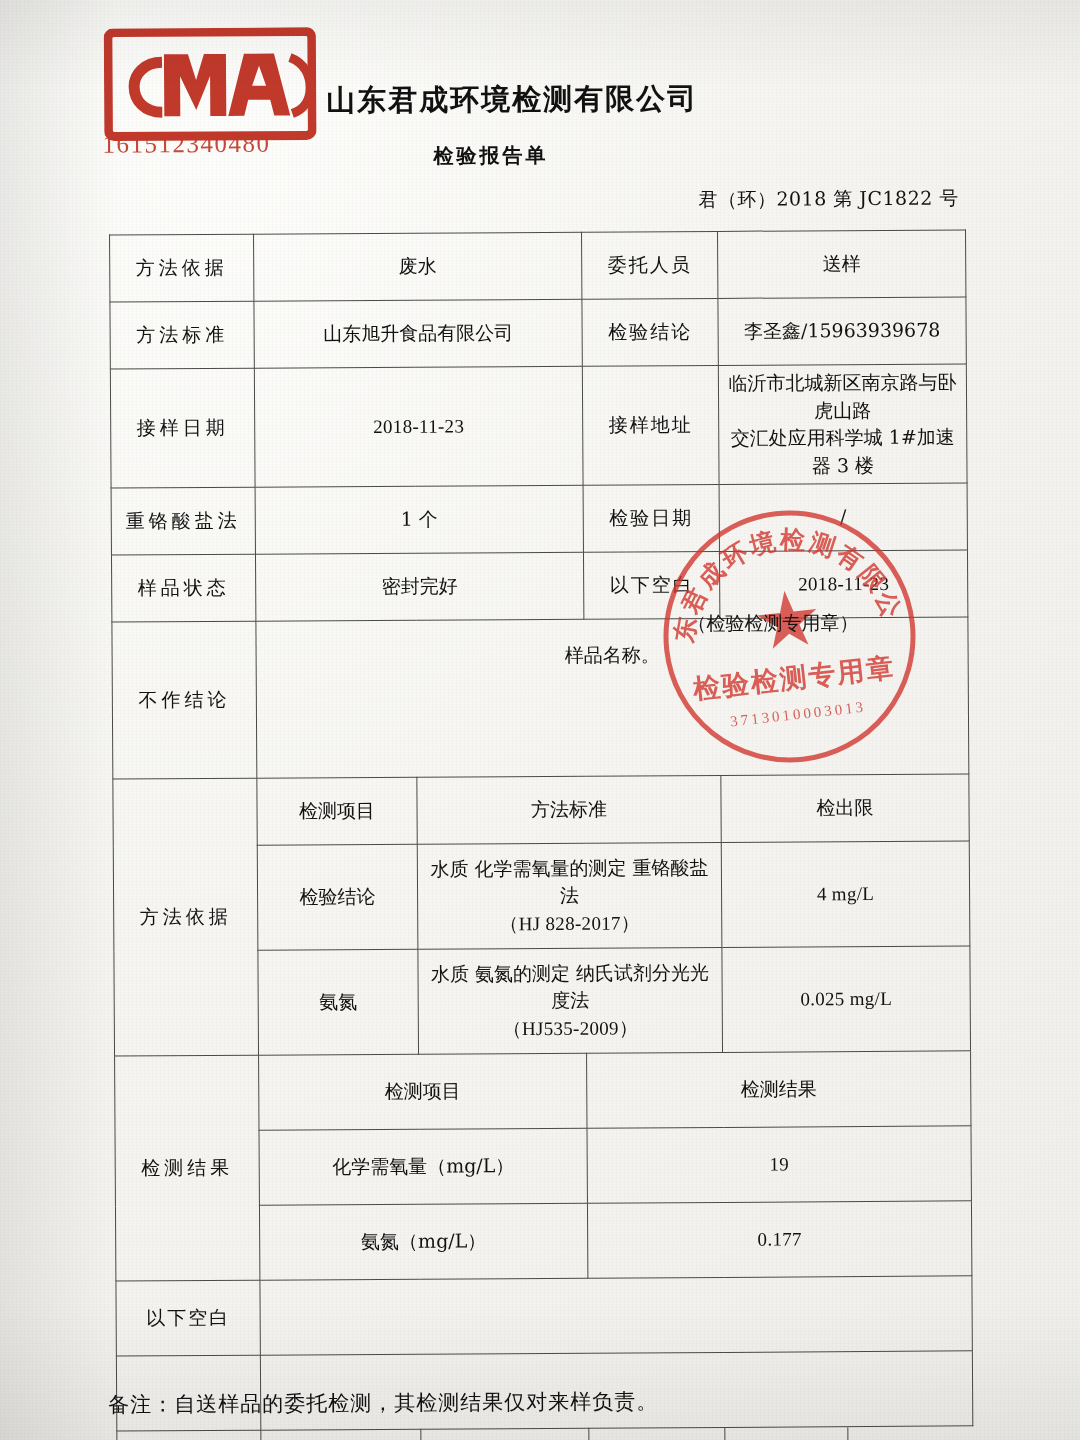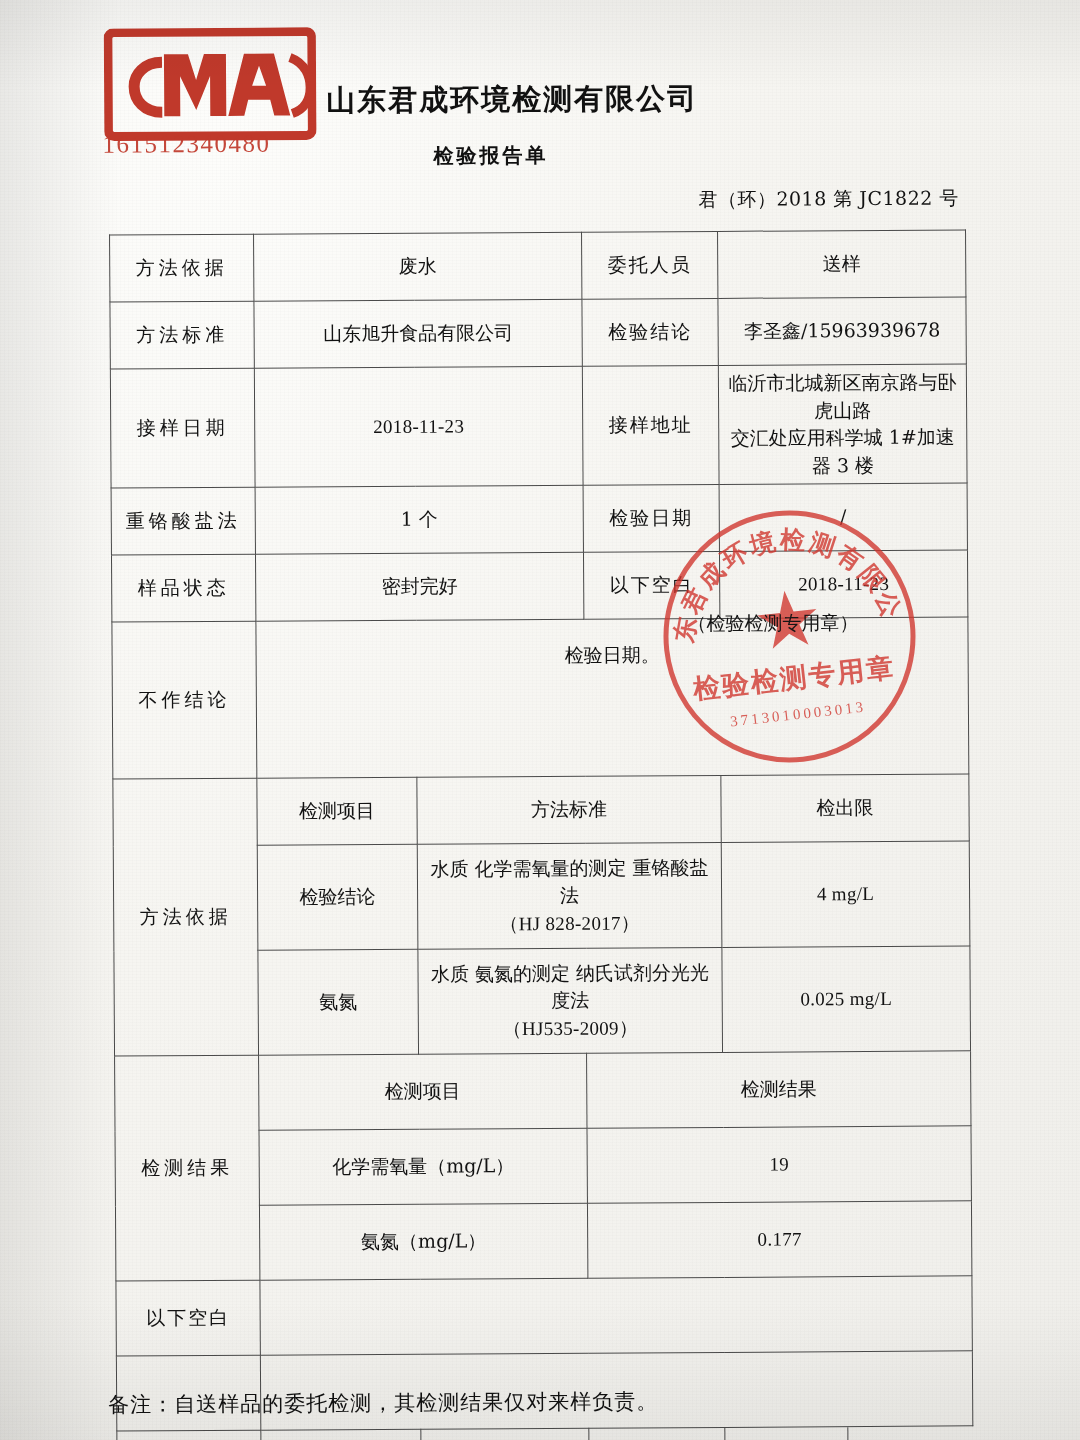--- a/index.html
+++ b/index.html
@@ -278,21 +278,21 @@
       <tr>
         <td class="h58 lbl">样品状态</td>
         <td class="h58" colspan="2">密封完好</td>
         <td class="h58 lbl-tight">以下空白</td>
         <td class="h58 en">2018-11-23</td>
       </tr>
 
       <tr>
         <td class="h130 lbl">不作结论</td>
         <td class="h130 left-pad" colspan="4" style="vertical-align:top; padding-top:22px;">
-          <span>检验日期。</span>
+          <span>样品名称。</span>
         </td>
       </tr>
 
       <tr>
         <td class="h58 lbl" rowspan="3">方法依据</td>
         <td class="h58">检测项目</td>
         <td class="h58" colspan="2">方法标准</td>
         <td class="h58">检出限</td>
       </tr>
       <tr>

